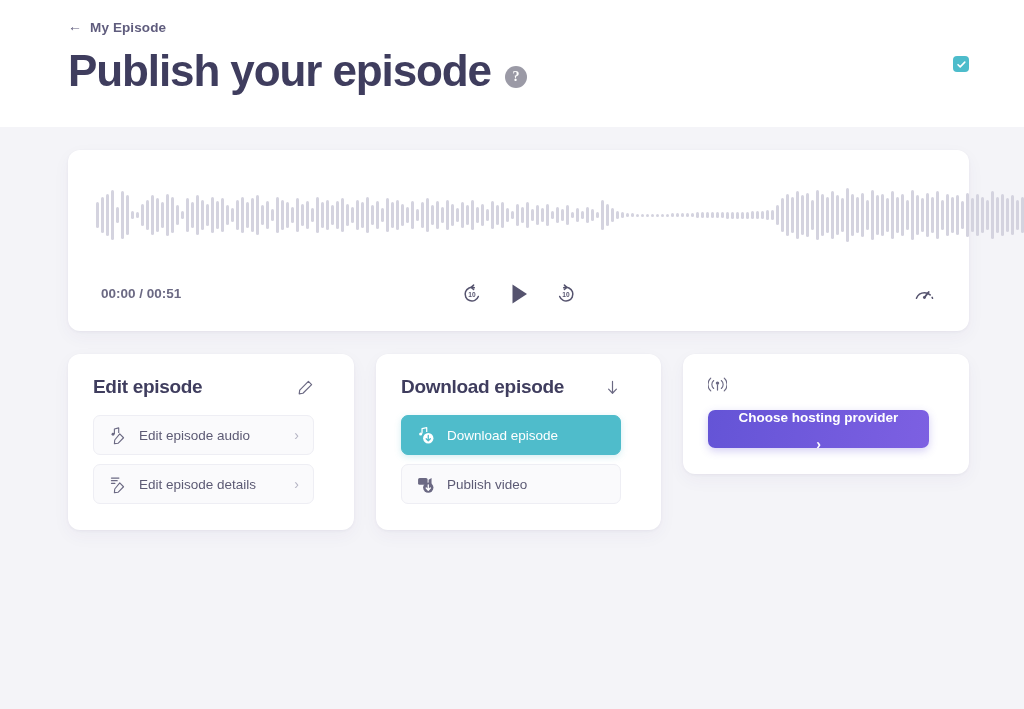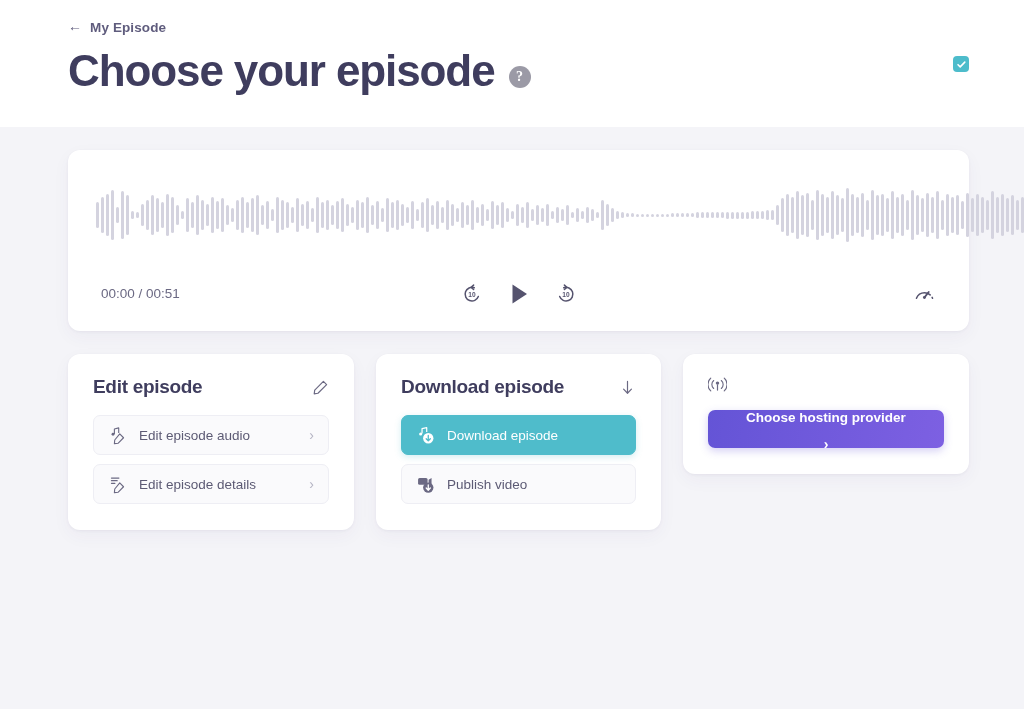--- a/index.html
+++ b/index.html
@@ -166,21 +166,21 @@
   .player-controls {
     display: flex;
     align-items: center;
     margin-top: 36px;
     position: relative;
     padding: 0 7px;
   }
   .time-display {
     font-size: 13.5px;
     color: #6b6983;
-    font-weight: 400;
+    font-weight: 700;
   }
   .transport {
     position: absolute;
     left: 0; right: 0;
     display: flex;
     align-items: center;
     justify-content: center;
     gap: 22px;
     pointer-events: none;
   }
@@ -204,21 +204,21 @@
     padding: 0;
   }
 
   
   .bottom-row {
     display: flex;
     gap: 22px;
     margin-top: 23px;
   }
   .action-card {
-    padding: 22px 25px 26px 25px;
+    padding: 22px 40px 26px 25px;
   }
   .card-edit { width: 286px; }
   .card-download { width: 285px; }
   .card-publish { width: 286px; align-self: flex-start; }
 
   .card-head {
     display: flex;
     align-items: center;
     justify-content: space-between;
     margin-bottom: 17px;
@@ -290,21 +290,21 @@
 <body>
 
 <div class="header">
 
   <div class="back-link">
     <span class="arrow">←</span>
     <span>My Episode</span>
   </div>
 
   <div class="title-row">
-    <h1 class="page-title">Choose your episode</h1>
+    <h1 class="page-title">Publish your episode</h1>
     <div class="help-icon">?</div>
   </div>
 
   <div class="status-block">
     <div class="status-value-row">
       <span class="checkbox">
         <svg width="11" height="11" viewBox="0 0 12 12">
           <path d="M2.2 6.2 L4.6 8.6 L9.6 3.4" fill="none" stroke="#ffffff" stroke-width="1.7" stroke-linecap="round" stroke-linejoin="round"></path>
         </svg>
       </span>

